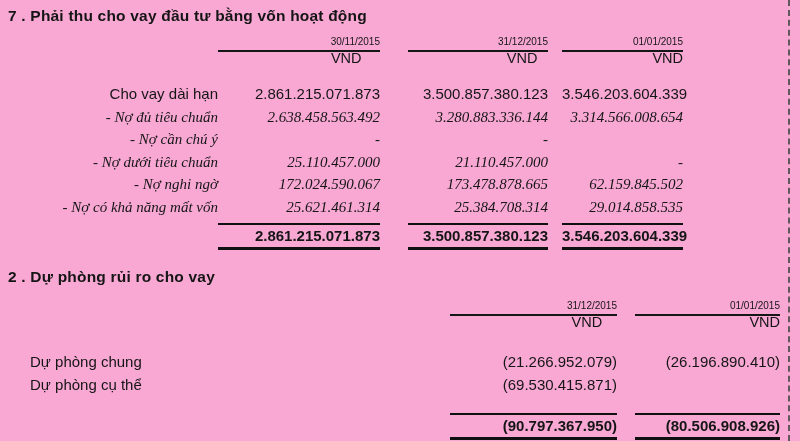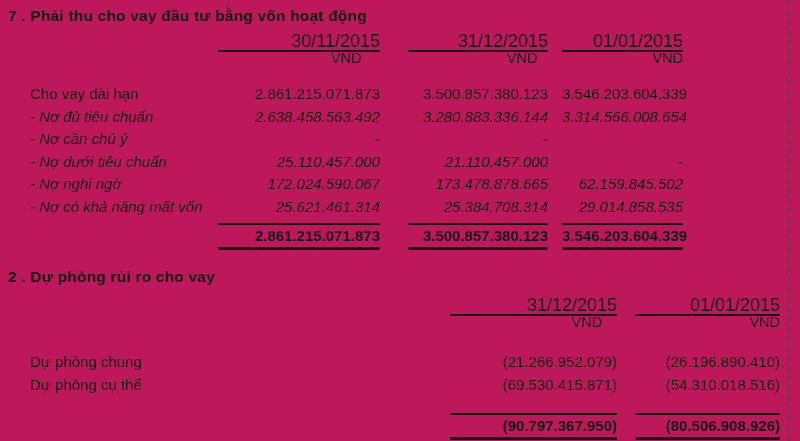--- a/index.html
+++ b/index.html
@@ -1,57 +1,57 @@
 <!DOCTYPE html>
 <html><head>
 <meta charset="utf-8">
 <style>
   html,body{margin:0;padding:0;}
   body{background:#ffffff;}
   .page{
     position:relative;
     width:800px;height:441px;
-    background:#be185d;
+    background:#f9a8d4;
     color:#151515;
     font-family:"Liberation Sans", sans-serif;
     overflow:hidden;
   }
   .sec-title{
     position:absolute;left:8px;
     font-size:15.5px;font-weight:700;
     letter-spacing:.2px;
     white-space:nowrap;
   }
   #sec7-title{top:7px;}
   #sec8-title{top:268px;}
 
   .tbl{position:absolute;}
   #tbl7{left:30px;top:33px;width:653px;}
   #tbl8{left:30px;top:297px;width:750px;}
 
   .row{display:flex;align-items:baseline;font-size:15px;height:22.5px;line-height:22.5px;white-space:nowrap;}
-  .hrow{height:17px;line-height:17px;font-size:18px;}
+  .hrow{height:17px;line-height:17px;font-size:10px;}
   .urow{height:17px;line-height:17px;font-size:14.5px;gap:11px;}
 
   
-  #tbl7 .lbl{width:188px;text-align:left;}
+  #tbl7 .lbl{width:188px;text-align:right;}
   #tbl7 .c1{width:162px;text-align:right;}
   #tbl7 .g1{width:28px;}
   #tbl7 .c2{width:140px;text-align:right;}
   #tbl7 .g2{width:14px;}
   #tbl7 .c3{width:121px;text-align:right;}
 
   
   #tbl8 .lbl{width:420px;text-align:left;}
   #tbl8 .c1{width:167px;text-align:right;}
   #tbl8 .g1{width:18px;}
   #tbl8 .c2{width:145px;text-align:right;}
 
   .hline{border-bottom:2px solid #161616;}
-  .it{font-style:italic;}
+  .it{font-style:italic;font-family:Liberation Serif, serif;}
   .gap16{height:16px;}
   .gap5{height:5px;}
   .gap20{height:20px;}
   .gap17{height:17px;}
   .trow{height:22px;line-height:22px;font-weight:700;font-size:15px;}
   .trow .tcell{border-top:2px solid #101010;border-bottom:3px solid #101010;}
 
   .scan-line{
     position:absolute;top:0;left:788px;height:441px;width:0;
     border-left:2px dashed #4a4a4a;opacity:.85;
@@ -165,21 +165,20 @@
     <div class="row">
       <span class="lbl">Dự phòng chung</span>
       <span class="c1">(21.266.952.079)</span>
       <span class="g1"></span>
       <span class="c2">(26.196.890.410)</span>
     </div>
     <div class="row">
       <span class="lbl">Dự phòng cụ thể</span>
       <span class="c1">(69.530.415.871)</span>
       <span class="g1"></span>
-      <span class="c2">(54.310.018.516)</span>
     </div>
 
     <div class="gap17"></div>
 
     <div class="row trow">
       <span class="lbl"></span>
       <span class="c1 tcell">(90.797.367.950)</span>
       <span class="g1"></span>
       <span class="c2 tcell">(80.506.908.926)</span>
     </div>

